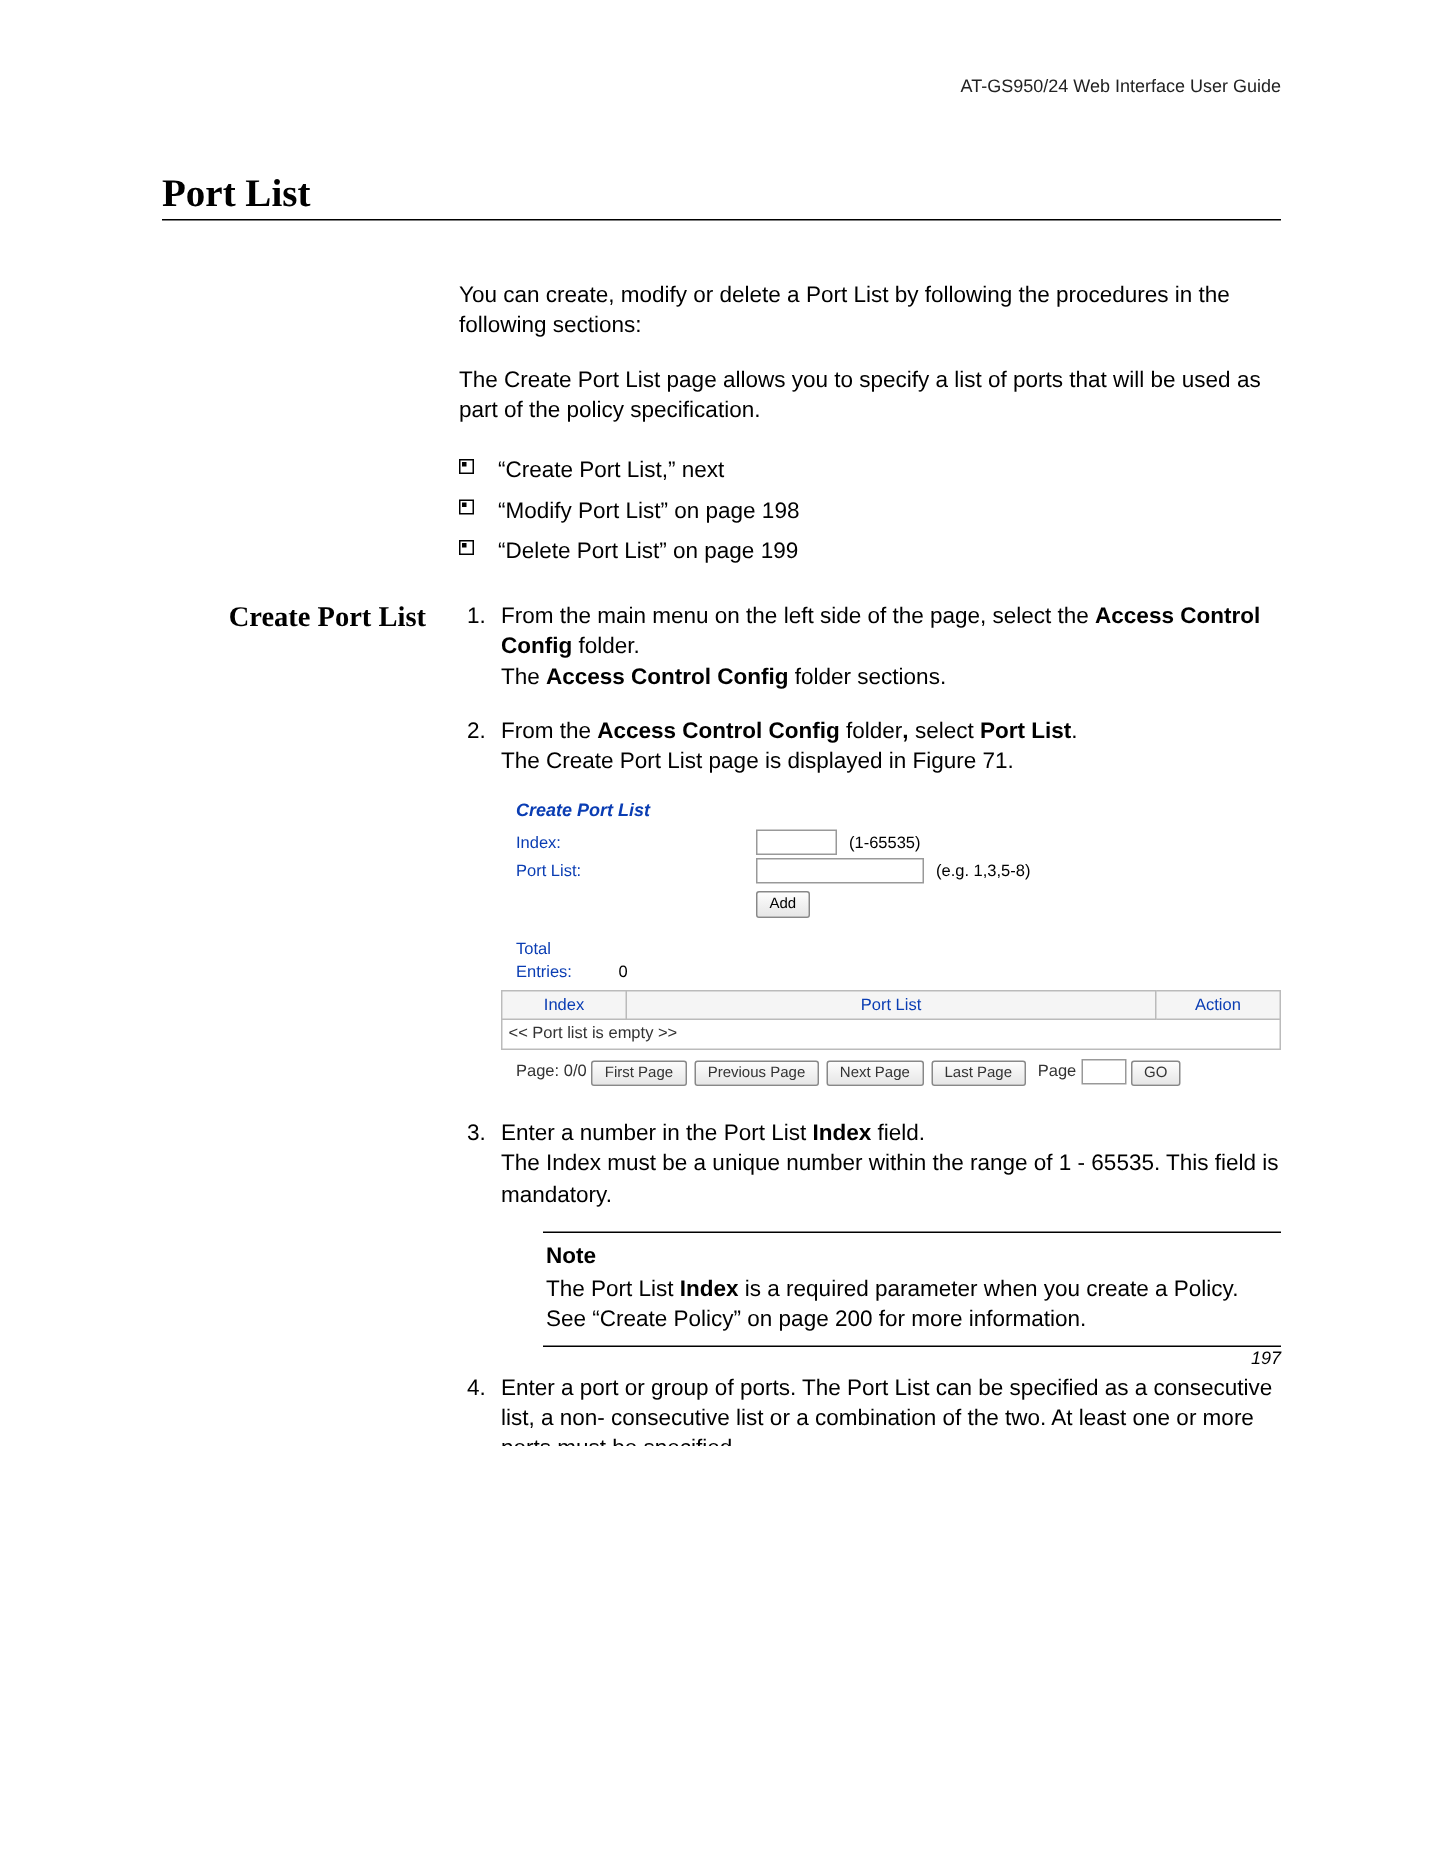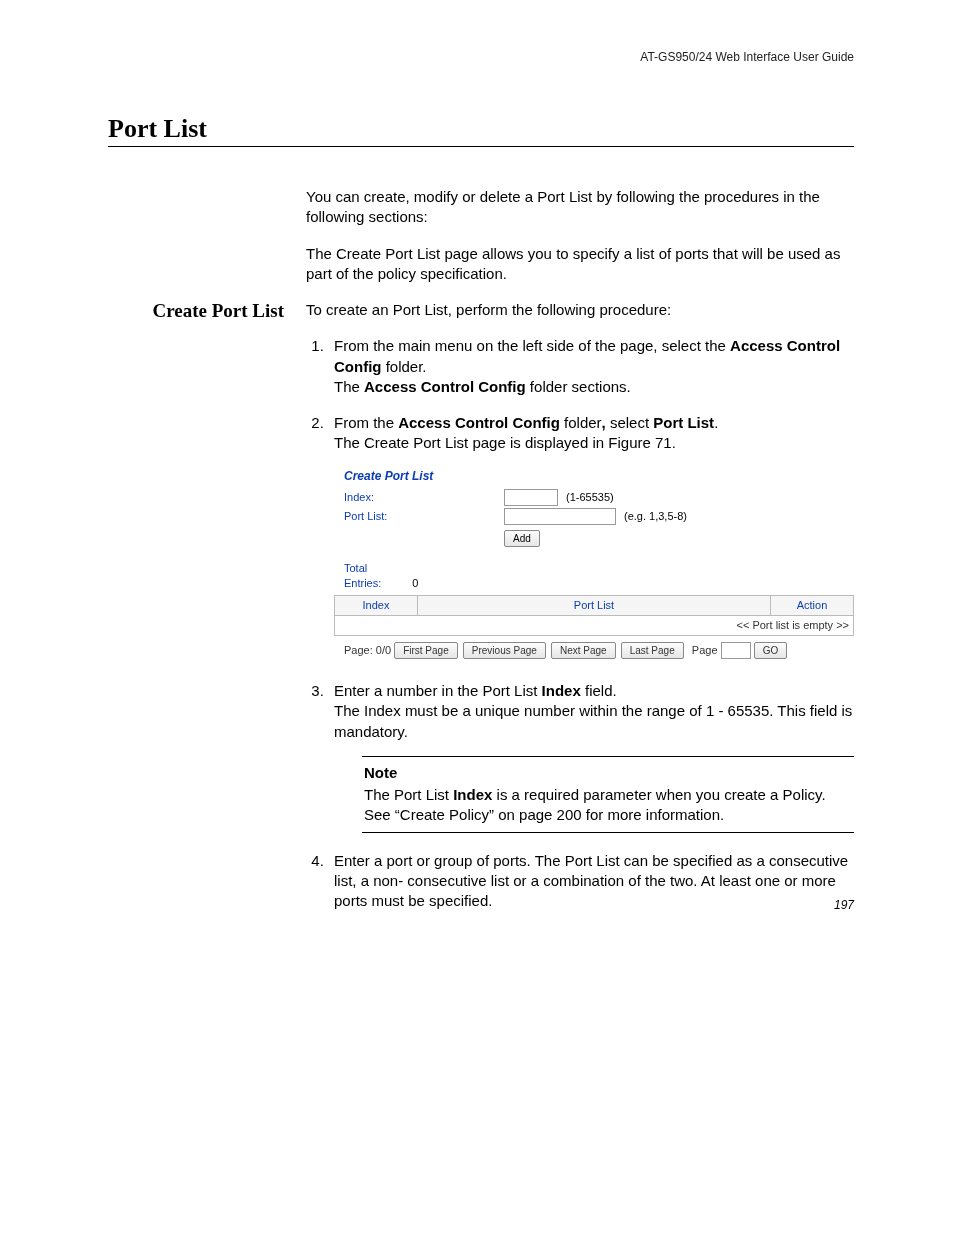--- a/index.html
+++ b/index.html
@@ -146,21 +146,21 @@
   }
   .fig-table th {
     border: 1px solid #bbb;
     background: #f5f5f5;
     color: #0a3db3;
     font-weight: normal;
     padding: 2px 4px;
   }
   .fig-table td {
     border: 1px solid #bbb;
-    text-align: right;
+    text-align: left;
     padding: 2px 4px;
     color: #333;
   }
   .fig-pager {
     padding: 6px 10px;
     font-size: 11px;
     color: #333;
   }
   .fig-pager .fig-btn { margin-right: 2px; }
   .fig-caption {
@@ -193,29 +193,33 @@
   <div class="header-right">AT-GS950/24  Web Interface User Guide</div>
 
   <div class="section-title">Port List</div>
 
   <div class="body-area">
     <div class="left-col"></div>
     <div class="right-col">
       <div class="para">You can create, modify or delete a Port List by following the procedures in the following sections:</div>
       <div class="para">The Create Port List page allows you to specify a list of ports that will be used as part of the policy specification.</div>
 
+      <ul class="sq">
+        <li><span class="sq-icon"></span><span>“Create Port List,”  next</span></li>
+        <li><span class="sq-icon"></span><span>“Modify Port List” on page 198</span></li>
+        <li><span class="sq-icon"></span><span>“Delete Port List” on page 199</span></li>
+      </ul>
     </div>
   </div>
 
   <div class="body-area">
     <div class="left-col">
       <div class="subhead">Create Port List</div>
     </div>
     <div class="right-col">
-      <div class="para">To create an Port List, perform the following procedure:</div>
 
       <ol class="steps">
         <li>
           <span>From the main menu on the left side of the page, select the </span><span class="bold">Access Control Config</span><span> folder.</span><br>
           <span>The </span><span class="bold">Access Control Config</span><span> folder sections.</span>
         </li>
         <li>
           <span>From the </span><span class="bold">Access Control Config</span><span> folder</span><span class="bold">,</span><span> select </span><span class="bold">Port List</span><span>.</span><br>
           <span>The Create Port List page is displayed in Figure 71.</span>
 

